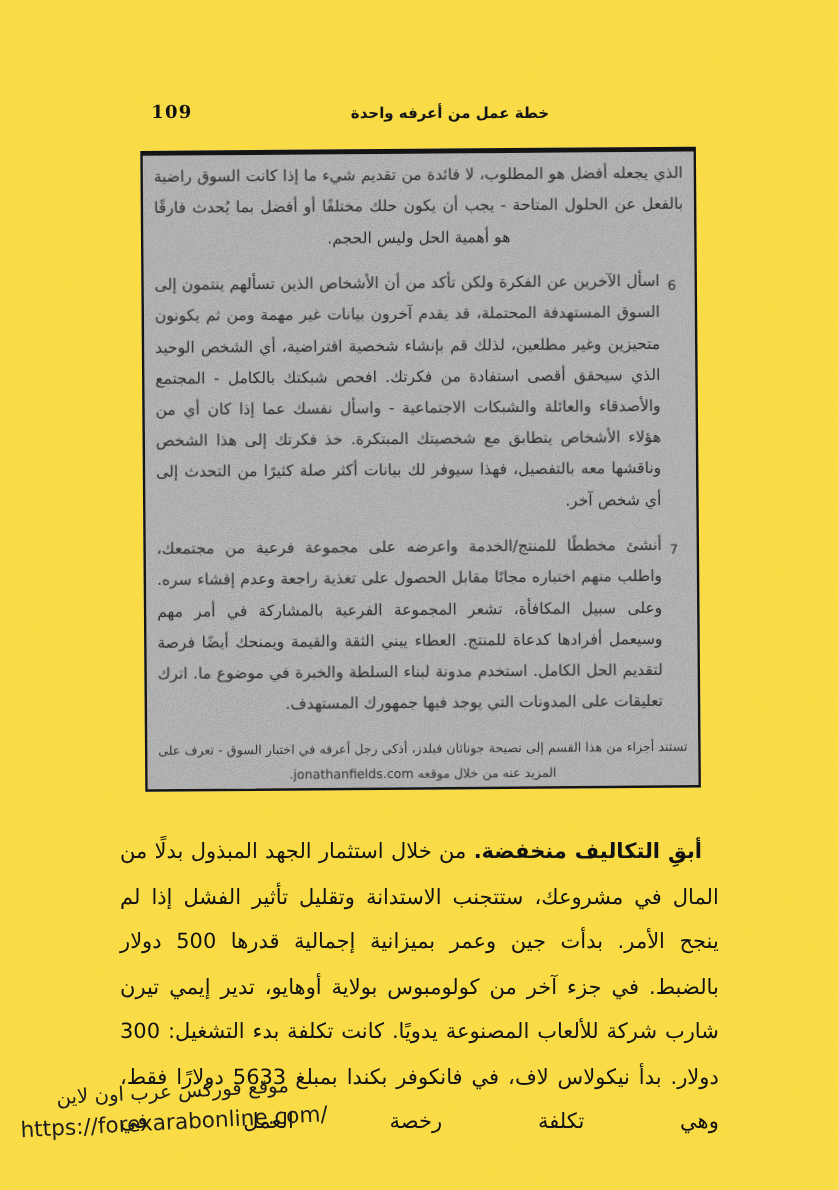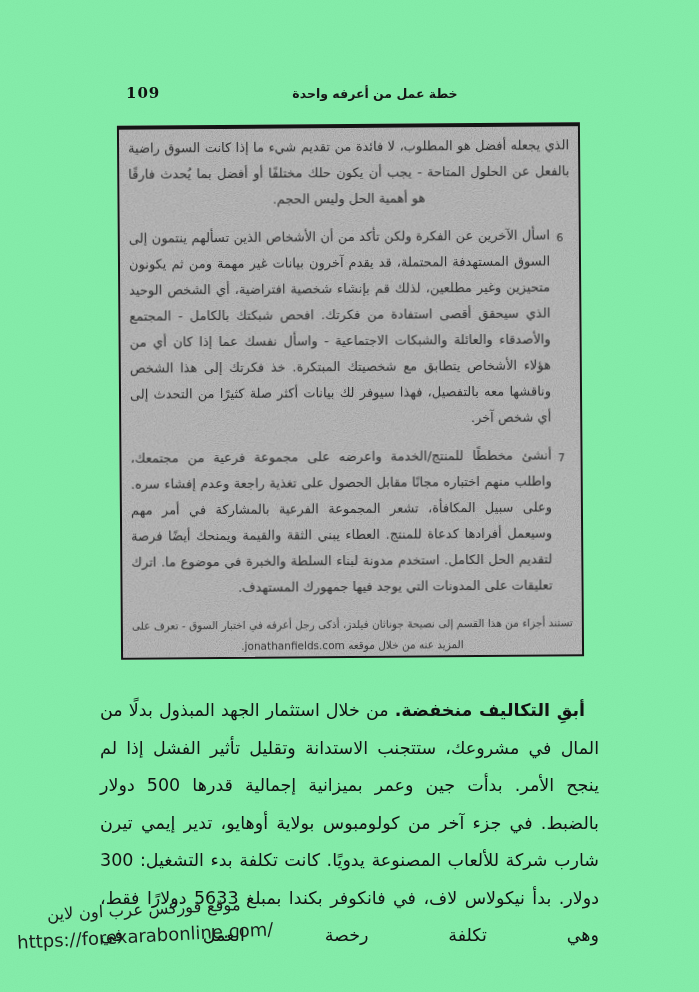--- a/index.html
+++ b/index.html
@@ -3,21 +3,21 @@
 <meta charset="utf-8">
 <style>
   html,body{margin:0;padding:0;}
   body{
     width:699px;height:992px;
     background:#e9e9e6;
     font-family:"DejaVu Sans",sans-serif;
   }
   .page{
     position:relative;width:699px;height:992px;
-    background:#86efac;overflow:hidden;color:#1a1a1a;
+    background:#fde047;overflow:hidden;color:#1a1a1a;
   }
   .page-grain{
     position:absolute;inset:0;width:100%;height:100%;
     opacity:0.07;mix-blend-mode:multiply;pointer-events:none;
   }
   
   .page-number{
     position:absolute;left:126px;top:84px;
     font-family:"DejaVu Serif",serif;
     font-size:15px;font-weight:bold;letter-spacing:1px;color:#111;

